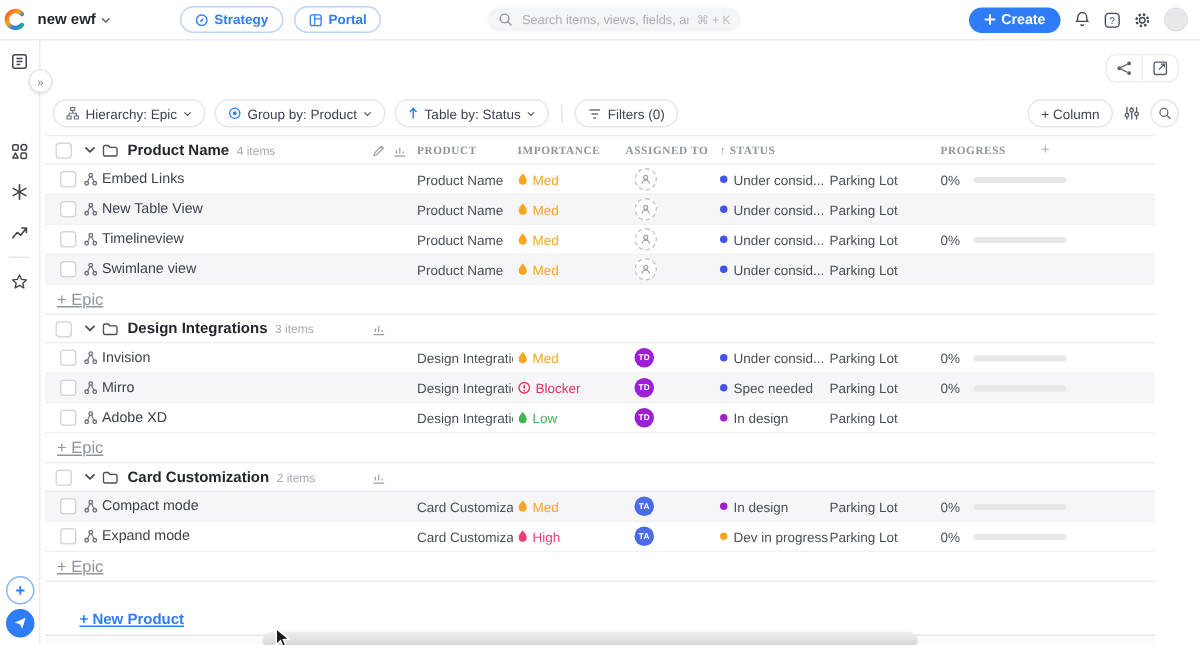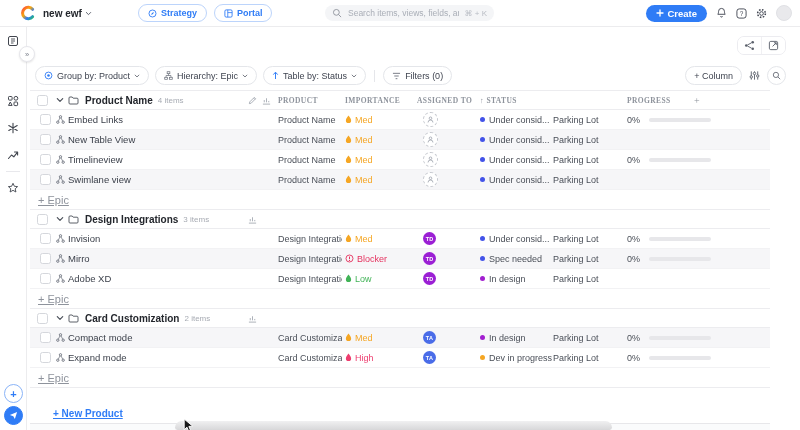--- a/index.html
+++ b/index.html
@@ -1,20 +1,20 @@
 <!DOCTYPE html>
 <html><head>
 <meta charset="utf-8">
 <style>
   html,body{margin:0;padding:0;}
   body{width:800px;height:430px;overflow:hidden;font-family:"Liberation Sans","DejaVu Sans",sans-serif;background:#fff;}
   #app{position:relative;width:800px;height:430px;background:#fff;}
 
   
-  .topbar{position:absolute;top:0;left:0;right:0;height:26px;background:#fff;border-bottom:1px solid #ececee;display:flex;align-items:center;padding-left:20px;gap:7px;z-index:4;}
+  .topbar{position:absolute;top:0;left:0;right:0;height:26px;background:#fff;border-bottom:1px solid #ececee;display:flex;align-items:center;padding-left:2px;gap:7px;z-index:4;}
   .ws{display:flex;align-items:center;gap:3px;font-size:10px;font-weight:700;color:#23262c;cursor:pointer;}
   .navpill{display:flex;align-items:center;gap:4px;height:16px;padding:0 9px;border:1px solid #bcd4fb;border-radius:11px;color:#2f7cf6;font-size:9px;font-weight:700;background:#fff;cursor:pointer;}
   .search{position:absolute;left:325px;top:5px;width:155px;height:16px;background:#f4f5f7;border-radius:8px;display:flex;align-items:center;padding:0 7px;gap:4px;}
   .search input{flex:1;min-width:0;background:transparent;border:none;outline:none;font-size:8.5px;color:#6a6f7a;font-family:inherit;}
   .search input::placeholder{color:#a9aeb7;}
   .kbd{font-size:8px;color:#b8bcc4;white-space:nowrap;}
   .tb-right{position:absolute;right:8px;top:0;height:26px;display:flex;align-items:center;gap:9px;}
   .create{display:flex;align-items:center;gap:3px;height:17px;padding:0 10px;background:#2f7cf6;border-radius:10px;color:#fff;font-size:9.5px;font-weight:700;cursor:pointer;}
   .tb-ic{display:flex;align-items:center;cursor:pointer;}
   .avatar{width:14px;height:14px;border-radius:50%;background:#e9e9ec;border:1px solid #e0e1e5;}
@@ -212,36 +212,36 @@
         <svg width="11" height="11" viewBox="0 0 12 12">
             <rect x="1.5" y="1.5" width="9" height="9" rx="1.5" fill="none" stroke="#5a5f6a"></rect>
             <path d="M5 7 L9 3 M6.5 3 H9 V5.5" fill="none" stroke="#5a5f6a"></path>
           </svg>
       </span>
     </div>
 
     <div class="toolbar">
       <span class="pill">
         <svg width="9" height="9" viewBox="0 0 10 10">
-            <circle cx="5" cy="5" r="3.8" fill="none" stroke="#2f7cf6"></circle>
-            <circle cx="5" cy="5" r="1.4" fill="#2f7cf6"></circle>
-          </svg>
-        <span>Group by: Product</span>
-        <svg width="6" height="6" viewBox="0 0 8 8">
-            <path d="M1.5 2.8 L4 5.3 L6.5 2.8" fill="none" stroke="#5a5f6a" stroke-width="1.1" stroke-linecap="round"></path>
-          </svg>
-      </span>
-      <span class="pill">
-        <svg width="9" height="9" viewBox="0 0 10 10">
             <rect x="3.5" y="0.8" width="3" height="2.2" fill="none" stroke="#6a6f7a" stroke-width=".8"></rect>
             <rect x="0.8" y="7" width="3" height="2.2" fill="none" stroke="#6a6f7a" stroke-width=".8"></rect>
             <rect x="6.2" y="7" width="3" height="2.2" fill="none" stroke="#6a6f7a" stroke-width=".8"></rect>
             <path d="M5 3 V5 M2.3 7 V5 H7.7 V7" fill="none" stroke="#6a6f7a" stroke-width=".8"></path>
           </svg>
         <span>Hierarchy: Epic</span>
+        <svg width="6" height="6" viewBox="0 0 8 8">
+            <path d="M1.5 2.8 L4 5.3 L6.5 2.8" fill="none" stroke="#5a5f6a" stroke-width="1.1" stroke-linecap="round"></path>
+          </svg>
+      </span>
+      <span class="pill">
+        <svg width="9" height="9" viewBox="0 0 10 10">
+            <circle cx="5" cy="5" r="3.8" fill="none" stroke="#2f7cf6"></circle>
+            <circle cx="5" cy="5" r="1.4" fill="#2f7cf6"></circle>
+          </svg>
+        <span>Group by: Product</span>
         <svg width="6" height="6" viewBox="0 0 8 8">
             <path d="M1.5 2.8 L4 5.3 L6.5 2.8" fill="none" stroke="#5a5f6a" stroke-width="1.1" stroke-linecap="round"></path>
           </svg>
       </span>
       <span class="pill">
         <svg width="7" height="9" viewBox="0 0 8 10">
             <path d="M4 9 V1.5 M1.5 4 L4 1.2 L6.5 4" fill="none" stroke="#2f7cf6" stroke-width="1.1"></path>
           </svg>
         <span>Table by: Status</span>
         <svg width="6" height="6" viewBox="0 0 8 8">

